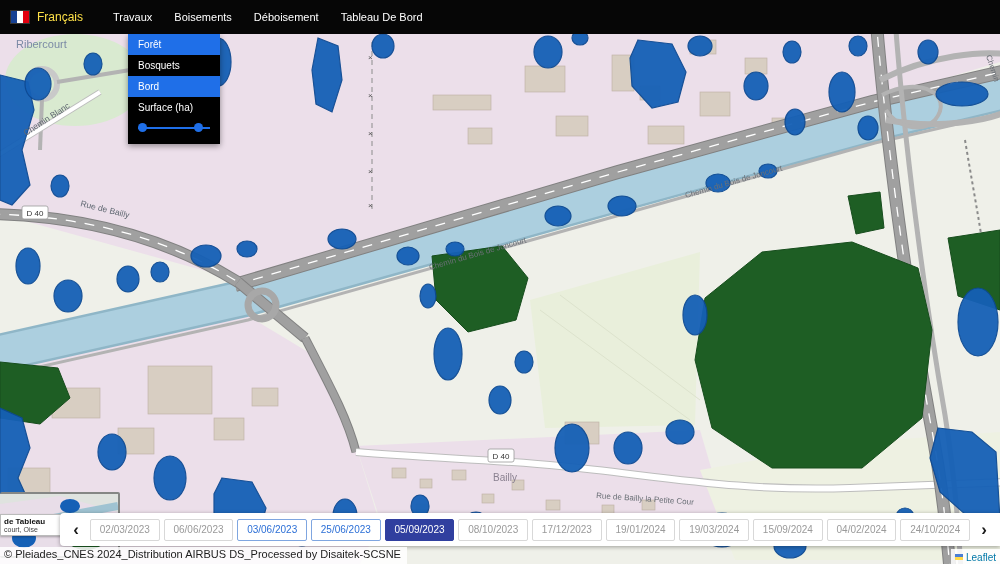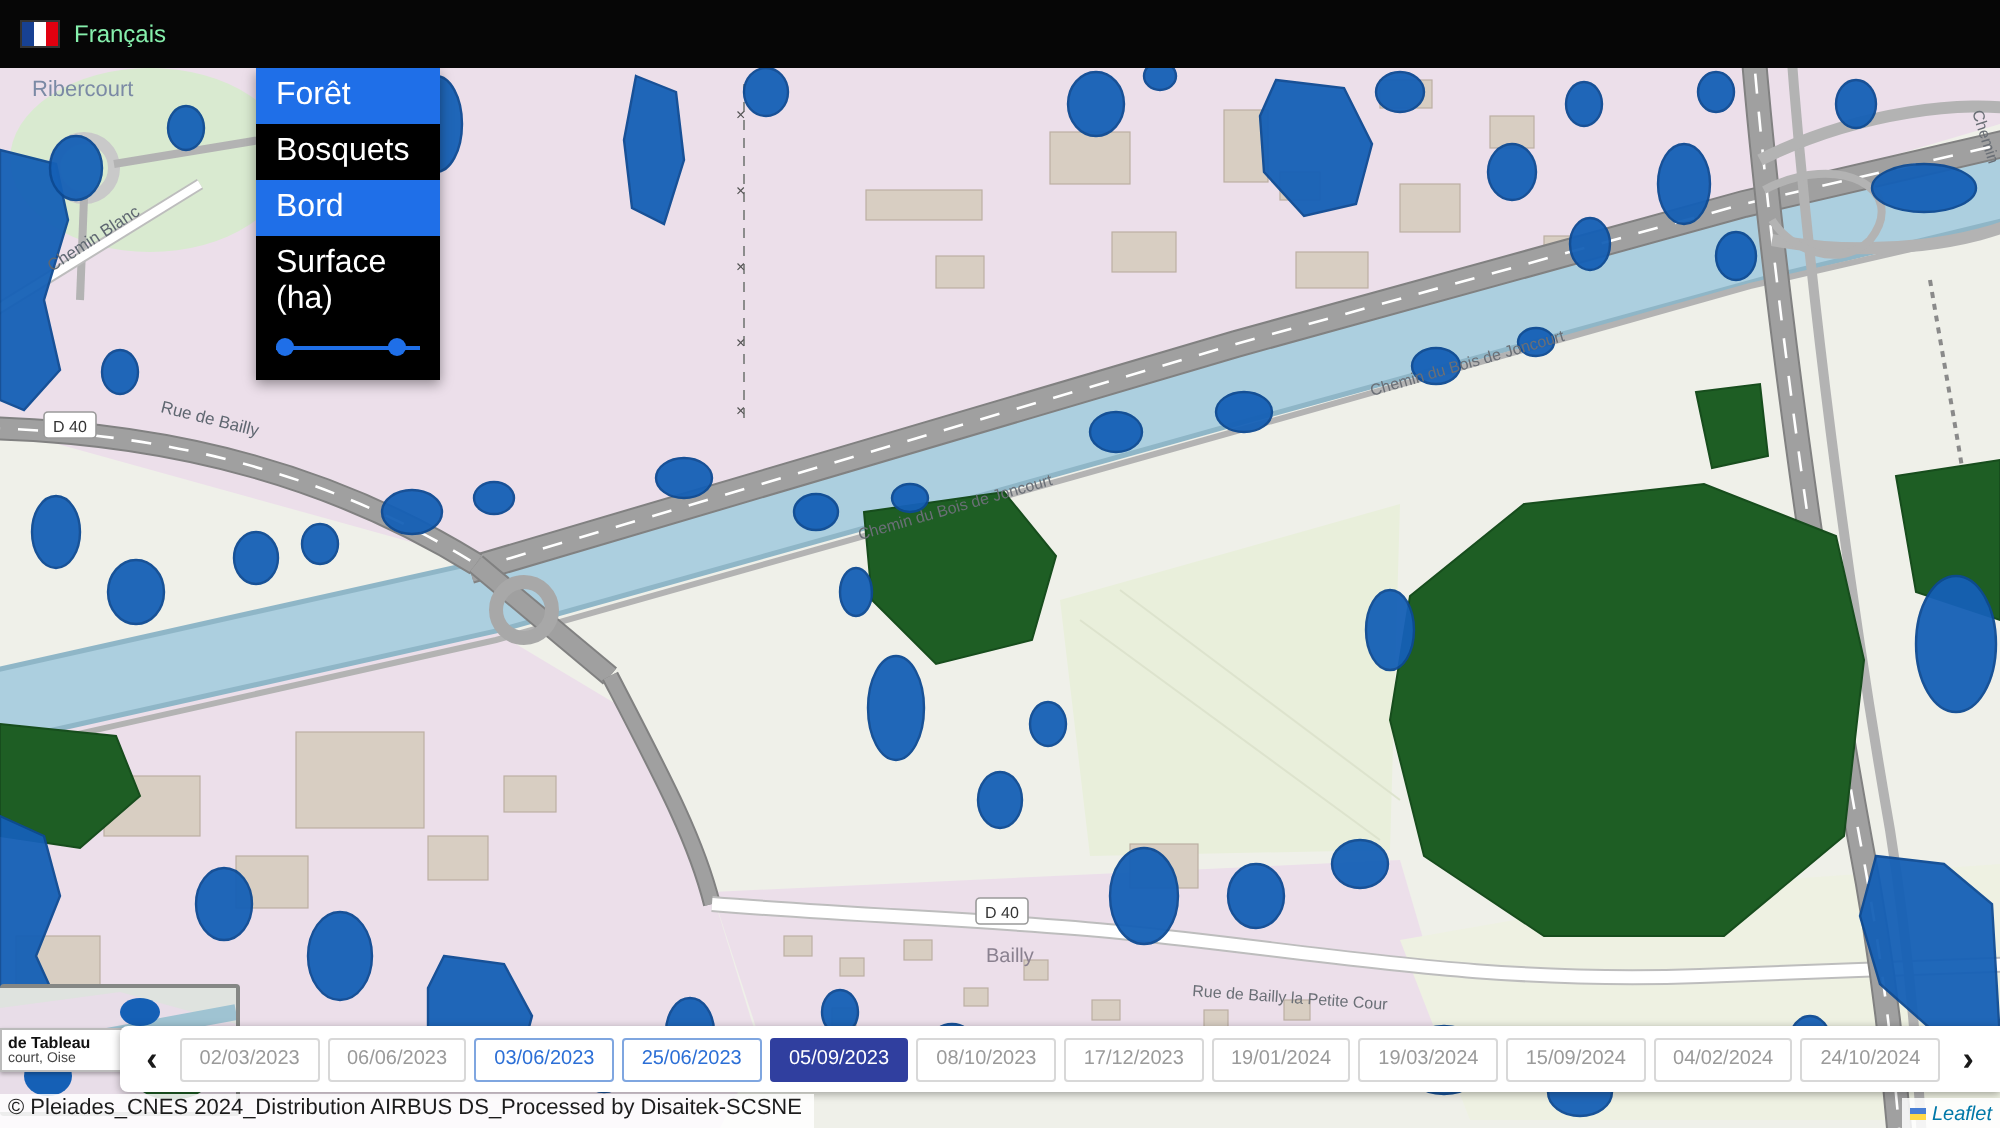--- a/index.html
+++ b/index.html
@@ -5,28 +5,28 @@
   html,body{margin:0;padding:0;}
   body{width:1000px;height:564px;position:relative;overflow:hidden;
        font-family:"Liberation Sans", sans-serif;background:#eff0e9;}
 
   
   .navbar{position:absolute;top:0;left:0;right:0;height:34px;background:var(--navbar-bg,#060606);
           display:flex;align-items:center;z-index:30;}
   .flag{width:18px;height:12px;margin-left:10px;
         background:linear-gradient(90deg,#174193 0 33%,#fff 33% 66%,#e1000f 66% 100%);
         border:0.5px solid #333;}
-  .lang{color:#86efac;font-size:12px;margin-left:7px;margin-right:30px;}
+  .lang{color:#fde047;font-size:12px;margin-left:7px;margin-right:30px;}
   .nav-items{display:flex;gap:22px;}
   .nav-item{color:#fff;font-size:11px;cursor:pointer;}
 
   
   .dropdown{position:absolute;left:128px;top:34px;width:92px;background:#000;z-index:25;
             box-shadow:0 2px 6px rgba(0,0,0,.4);padding-bottom:8px;}
-  .dd-item{color:#fff;font-size:16px;padding:5px 10px;cursor:pointer;}
+  .dd-item{color:#fff;font-size:10px;padding:5px 10px;cursor:pointer;}
   .dd-item.active{background:var(--menu-highlight,#1f6fe8);}
   .dd-slider{position:relative;height:16px;margin:2px 10px 0 10px;}
   .dd-slider .track{position:absolute;left:0;right:0;top:7px;height:2px;background:var(--menu-highlight,#1f6fe8);}
   .dd-slider .dot{position:absolute;top:3px;width:9px;height:9px;border-radius:50%;
                   background:var(--menu-highlight,#1f6fe8);}
   .dd-slider .dot.d1{left:0;}
   .dd-slider .dot.d2{left:78%;}
 
   
   .map-wrap{position:absolute;inset:0;z-index:1;}
@@ -72,21 +72,21 @@
   .date-btn{flex:1;height:22px;border:1px solid #d8d8d8;background:#fff;color:#9a9a9a;
             font-size:10px;border-radius:2px;cursor:pointer;font-family:Liberation Sans, sans-serif;padding:0;white-space:nowrap;}
   .date-btn.available{color:var(--date-available,#2c6fd6);border-color:#7fa6e0;}
   .date-btn.selected{background:var(--selected-date-bg,#303f9f);color:#fff;border-color:var(--selected-date-bg,#303f9f);}
 
   
   .attrib{position:absolute;left:0;bottom:0;height:16px;background:rgba(255,255,255,.85);z-index:12;
           font-size:11px;color:#1c1c1c;padding:1px 6px 0 4px;white-space:nowrap;}
   .leaflet-attrib{position:absolute;right:0;bottom:0;height:14px;background:rgba(255,255,255,.85);z-index:12;
           font-size:10px;padding:1px 4px 0 4px;display:flex;align-items:center;gap:3px;}
-  .leaflet-attrib a{color:#0078a8;text-decoration:none;font-style:italic;}
+  .leaflet-attrib a{color:#0078a8;text-decoration:none;}
   .ua-flag{width:8px;height:6px;background:linear-gradient(#4a7fd4 0 50%,#ffd948 50% 100%);display:inline-block;}
 </style>
 </head>
 <body>
 
 <div class="map-wrap">
 <svg width="1000" height="564" viewBox="0 0 1000 564" xmlns="http://www.w3.org/2000/svg">
 
   <rect x="0" y="0" width="1000" height="564" fill="#eff0e9"></rect>
 
@@ -271,20 +271,26 @@
       <rect class="shield-box" x="488" y="449" width="26" height="13" rx="2"></rect>
       <text class="shield-txt" x="501" y="459">D 40</text>
     </g>
   </g>
 </svg>
 </div>
 
 <div class="navbar">
   <div class="flag"></div>
   <div class="lang">Français</div>
+  <div class="nav-items">
+    <div class="nav-item">Travaux</div>
+    <div class="nav-item">Boisements</div>
+    <div class="nav-item">Déboisement</div>
+    <div class="nav-item">Tableau De Bord</div>
+  </div>
 </div>
 
 <div class="dropdown">
   <div class="dd-item active">Forêt</div>
   <div class="dd-item">Bosquets</div>
   <div class="dd-item active">Bord</div>
   <div class="dd-item">Surface (ha)</div>
   <div class="dd-slider">
     <div class="track"></div>
     <div class="dot d1"></div>

